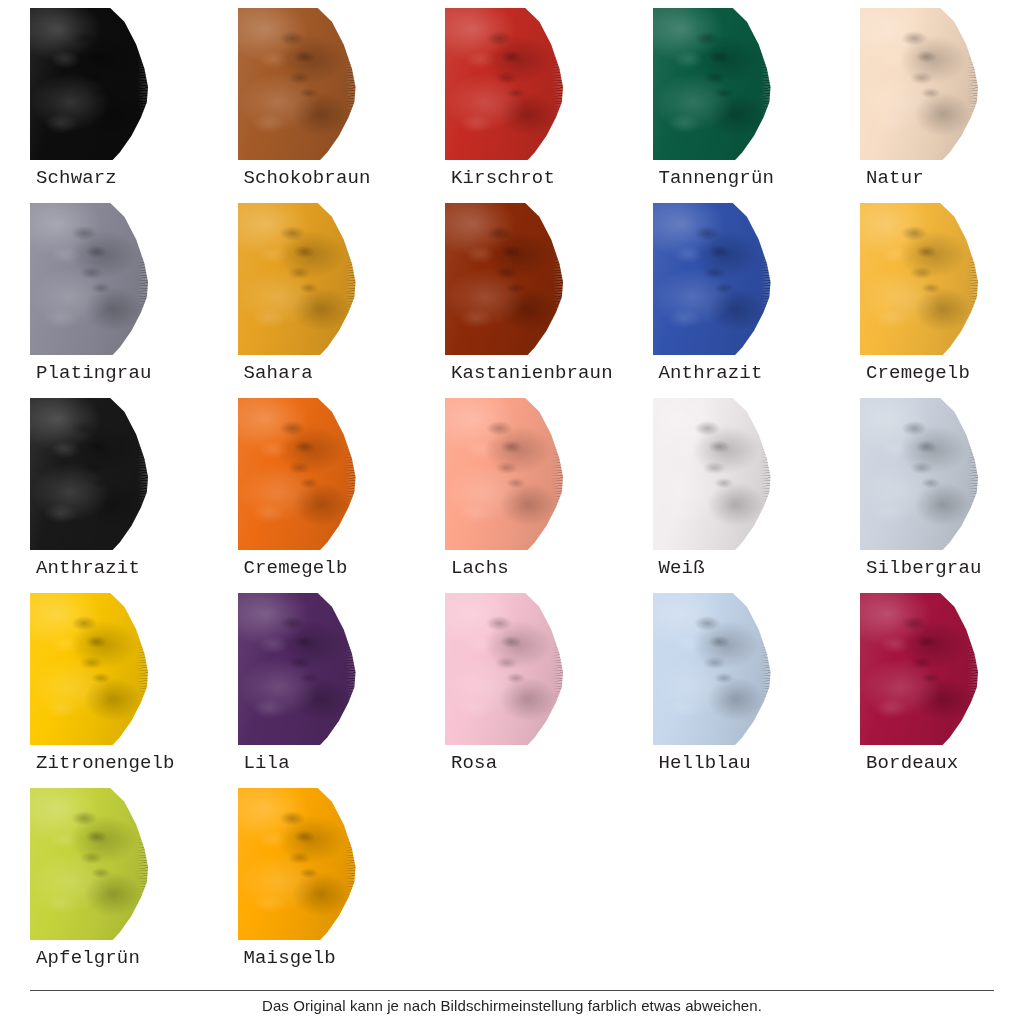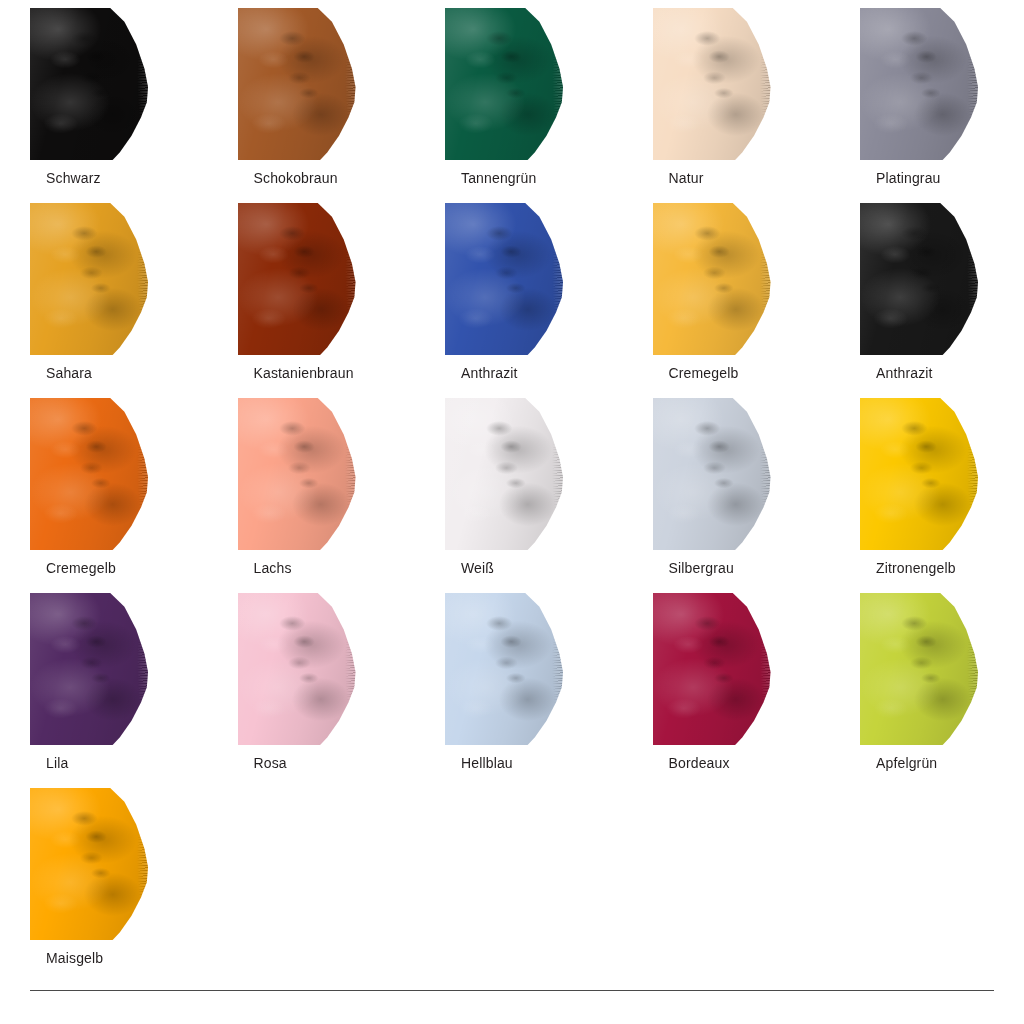--- a/index.html
+++ b/index.html
@@ -116,27 +116,28 @@
       radial-gradient(ellipse 13% 6% at 56% 32%, rgba(0,0,0,0.24), rgba(0,0,0,0) 70%),
       radial-gradient(ellipse 14% 6% at 52% 46%, rgba(0,0,0,0.20), rgba(0,0,0,0) 70%),
       radial-gradient(ellipse 12% 5% at 60% 56%, rgba(0,0,0,0.22), rgba(0,0,0,0) 70%),
       radial-gradient(ellipse 18% 8% at 30% 34%, rgba(255,255,255,0.13), rgba(255,255,255,0) 72%),
       radial-gradient(ellipse 20% 9% at 26% 76%, rgba(255,255,255,0.11), rgba(255,255,255,0) 74%);
     pointer-events: none;
   }
 
   .swatch-label {
     position: absolute;
-    left: 16px;
+    left: 6px;
     top: 168px;
-    font-size: 14px;
+    font-size: 19px;
     line-height: 20px;
     letter-spacing: 0.15px;
     color: #231f20;
     white-space: nowrap;
+    font-family: Liberation Mono, monospace;
   }
 
   
   #footer-divider {
     position: absolute;
     left: 30px;
     top: 990px;
     width: 964px;
     height: 1px;
     background: #4a4a4a;
@@ -171,20 +172,29 @@
       <div class="swatch-cell">
         <div class="swatch-shape" style="--c: #a35a28;">
           <div class="swatch-base"></div>
           <div class="swatch-shade"></div>
           <div class="swatch-folds"></div>
           <div class="swatch-rib"></div>
         </div>
         <div class="swatch-label">Schokobraun</div>
       </div>
       <div class="swatch-cell">
+        <div class="swatch-shape" style="--c: #c42b22;">
+          <div class="swatch-base"></div>
+          <div class="swatch-shade"></div>
+          <div class="swatch-folds"></div>
+          <div class="swatch-rib"></div>
+        </div>
+        <div class="swatch-label">Kirschrot</div>
+      </div>
+      <div class="swatch-cell">
         <div class="swatch-shape" style="--c: #0a5c42;">
           <div class="swatch-base"></div>
           <div class="swatch-shade"></div>
           <div class="swatch-folds"></div>
           <div class="swatch-rib"></div>
         </div>
         <div class="swatch-label">Tannengrün</div>
       </div>
       <div class="swatch-cell">
         <div class="swatch-shape" style="--c: #f7ddc4;">
@@ -345,14 +355,15 @@
           <div class="swatch-shade"></div>
           <div class="swatch-folds"></div>
           <div class="swatch-rib"></div>
         </div>
         <div class="swatch-label">Maisgelb</div>
       </div>
     </div>
 
   <div id="footer-divider"></div>
 
+  <div id="footer-note">Das Original kann je nach Bildschirmeinstellung farblich etwas abweichen.</div>
 
 </div>
 
 </body></html>

